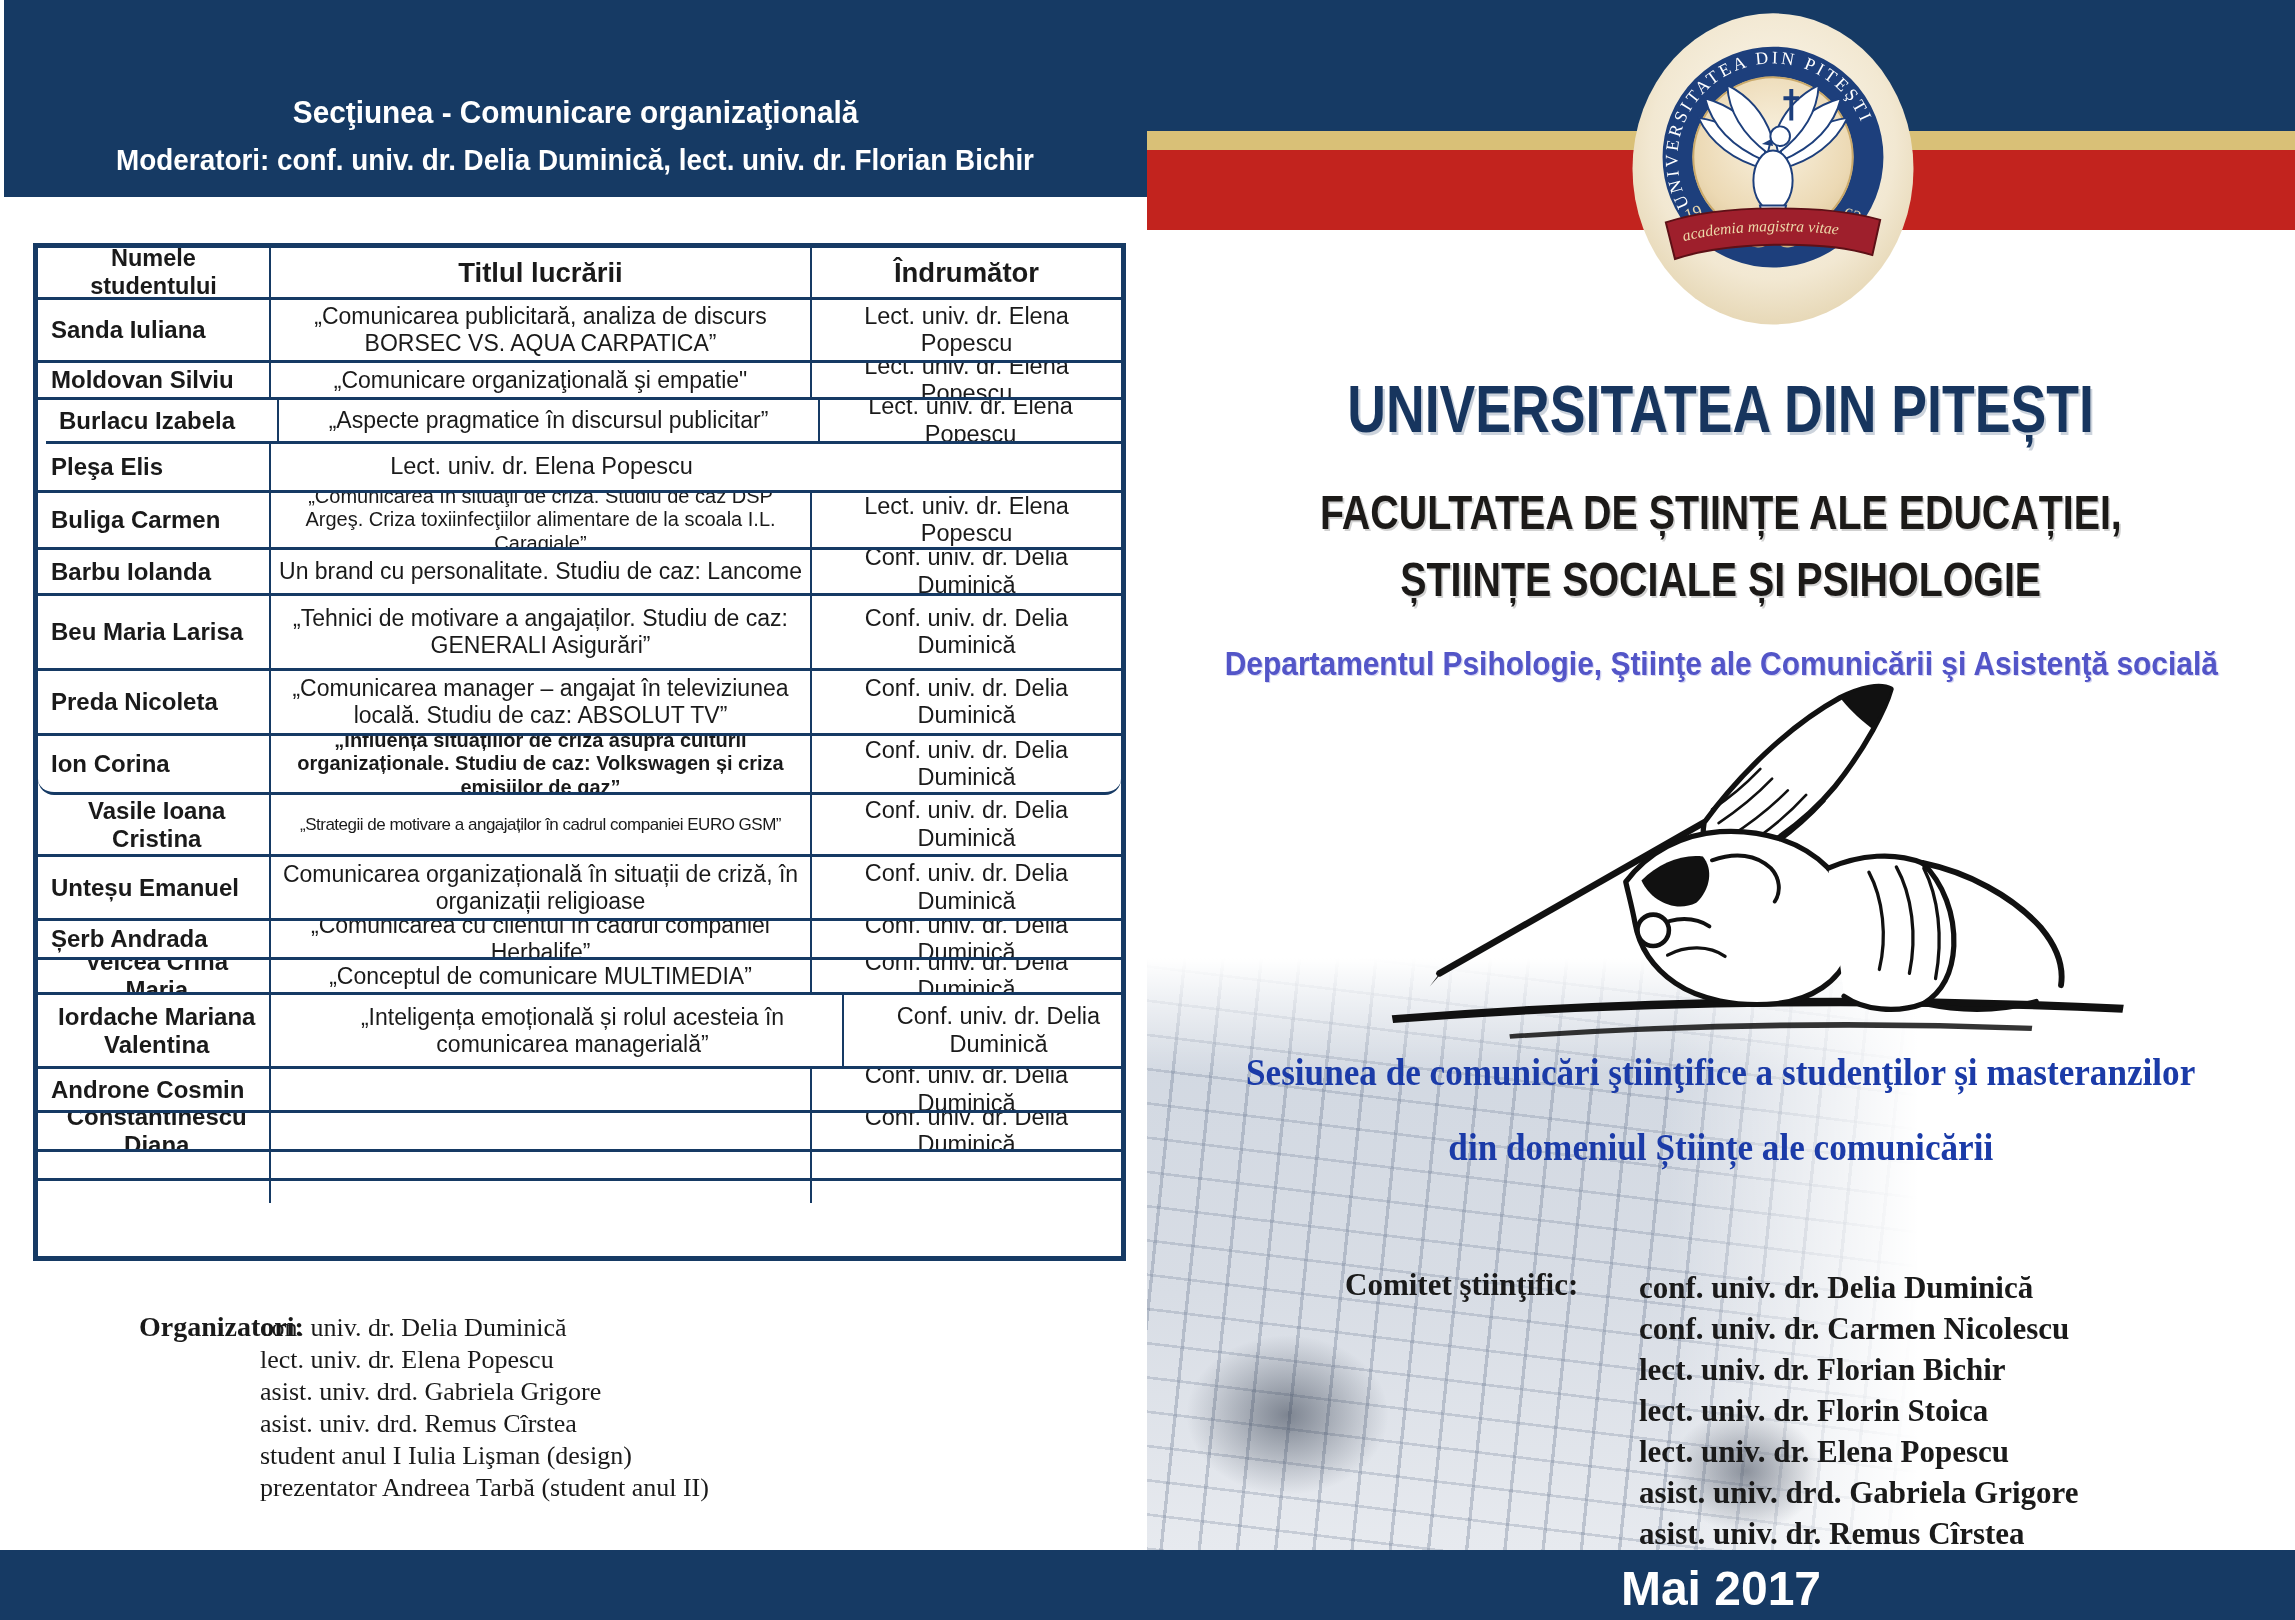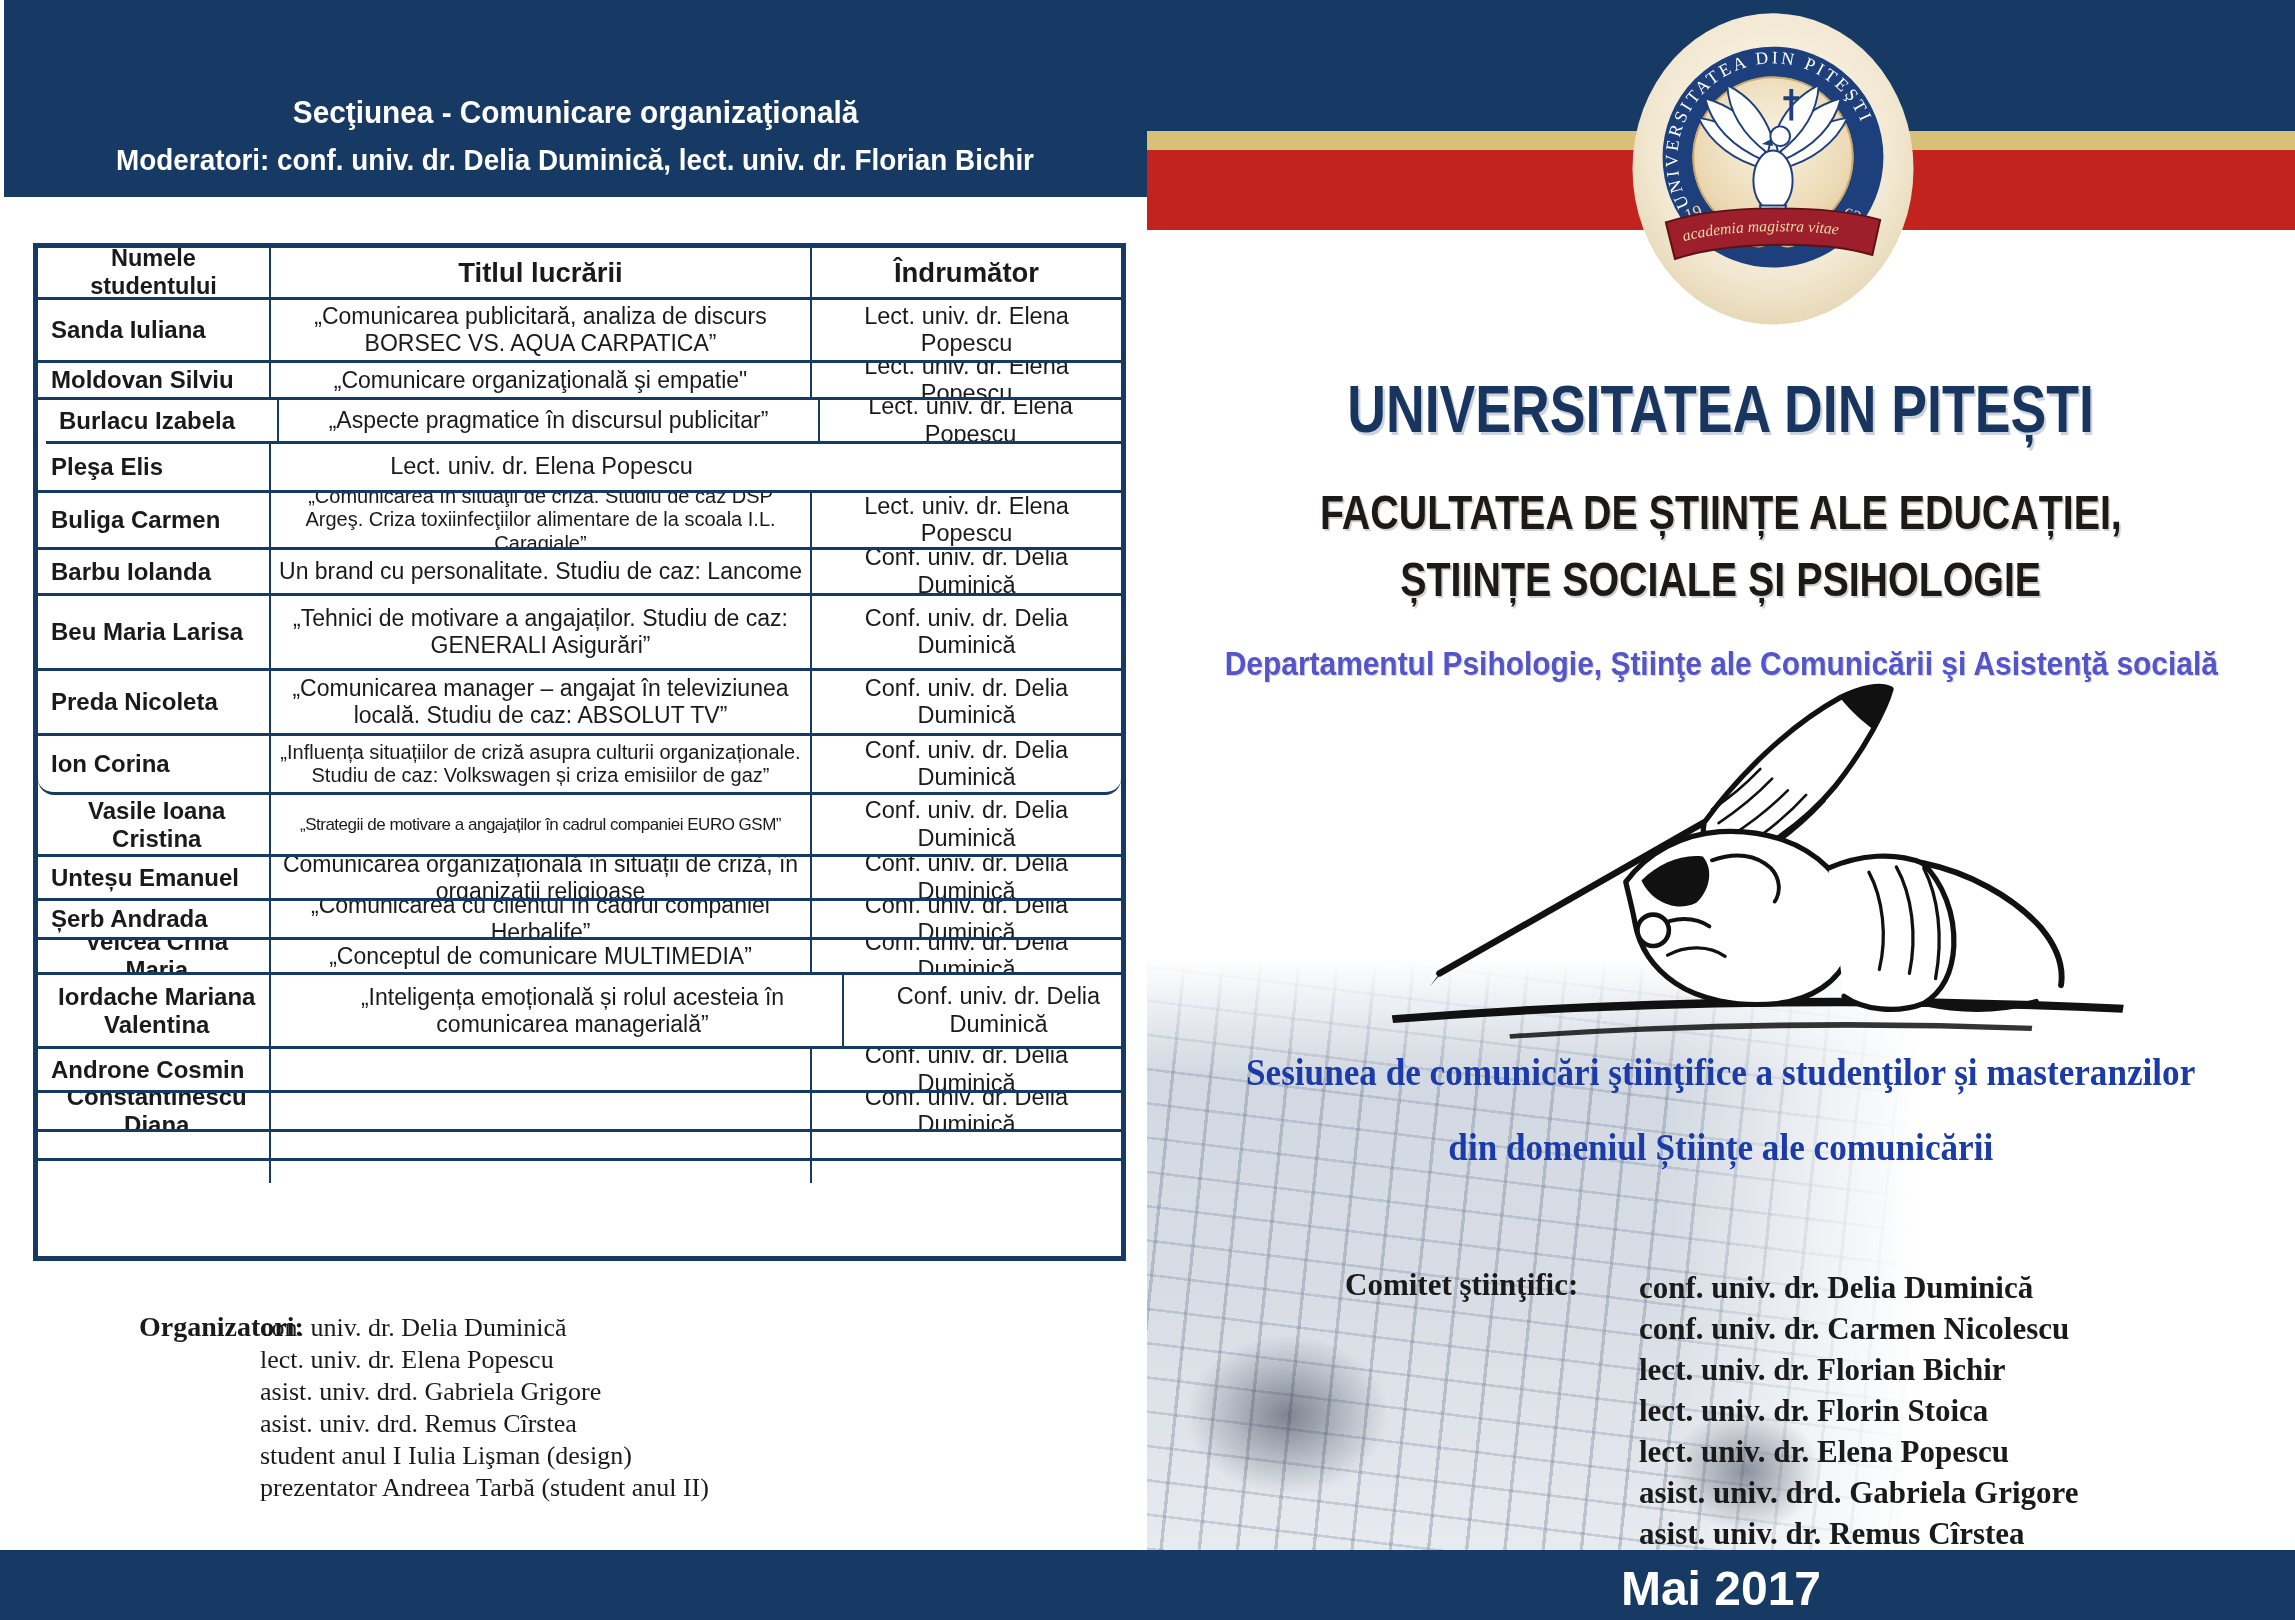--- a/index.html
+++ b/index.html
@@ -32,21 +32,21 @@
     padding:2.6px 6.5px;box-sizing:border-box;overflow:hidden;line-height:1.16;
   }
   .cell.c0,.cell.c1{border-right:2.6px solid #163a64;}
   .thead .cell{font-weight:bold;}
   .thead .cell.c0{font-size:23.5px;}
   .thead .cell.c1,.thead .cell.c2{font-size:27.5px;}
   .cell.name{justify-content:flex-start;text-align:center;padding-left:13px;font-weight:bold;font-size:24px;}
   .cell.title{font-size:23px;}
   .cell.advisor{font-size:23.5px;}
   .trow.row5 .cell.title{font-size:20px;}
-  .trow.row9 .cell.title{font-size:20px;}
+  .trow.row9 .cell.title{font-size:20px;font-weight:bold;}
   .trow.row10 .cell.title{font-size:17px;letter-spacing:-0.5px;white-space:nowrap;}
 
   
   .org-label{left:139px;top:1311px;font-family:"Liberation Serif",serif;font-weight:bold;font-size:28px;}
   .org-list{left:260px;top:1312px;font-family:"Liberation Serif",serif;font-size:26px;line-height:32px;}
 
   
   .rb-navy{left:1147px;top:0;width:1148px;height:131px;background:#163a64;}
   .rb-gold{left:1147px;top:131px;width:1148px;height:19px;background:#d9c077;}
   .rb-red {left:1147px;top:150px;width:1148px;height:80px;background:#c2231e;}
@@ -153,21 +153,21 @@
       <div class="trow row9" style="height: 59px; border-radius: 16px;">
         <div class="cell c0 name">Ion Corina</div>
         <div class="cell c1 title">„Influența situațiilor de criză asupra culturii organizaționale. Studiu de caz: Volkswagen și criza emisiilor de gaz”</div>
         <div class="cell c2 advisor">Conf. univ. dr. Delia Duminică</div>
       </div>
       <div class="trow row10" style="height: 62px;">
         <div class="cell c0 name">Vasile Ioana Cristina</div>
         <div class="cell c1 title">„Strategii de motivare a angajaților în cadrul companiei EURO GSM”</div>
         <div class="cell c2 advisor">Conf. univ. dr. Delia Duminică</div>
       </div>
-      <div class="trow row11" style="height: 44px;">
+      <div class="trow row11" style="height: 64px;">
         <div class="cell c0 name">Unteșu Emanuel</div>
         <div class="cell c1 title">Comunicarea organizațională în situații de criză, în organizații religioase</div>
         <div class="cell c2 advisor">Conf. univ. dr. Delia Duminică</div>
       </div>
       <div class="trow row12" style="height: 39px;">
         <div class="cell c0 name">Șerb Andrada</div>
         <div class="cell c1 title">„Comunicarea cu clientul în cadrul companiei Herbalife”</div>
         <div class="cell c2 advisor">Conf. univ. dr. Delia Duminică</div>
       </div>
       <div class="trow row13" style="height: 35px;">

